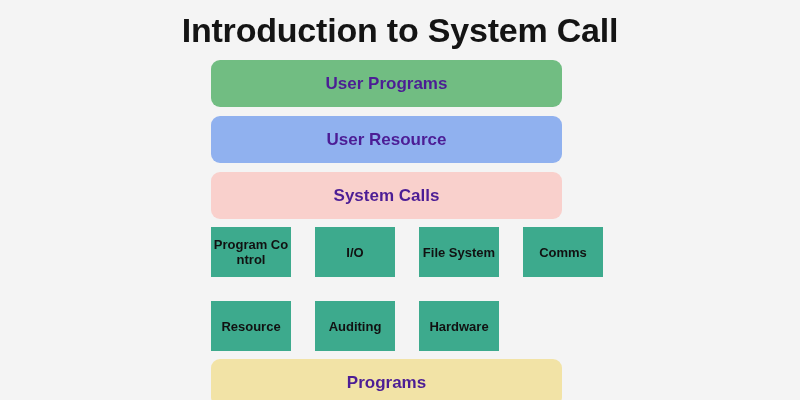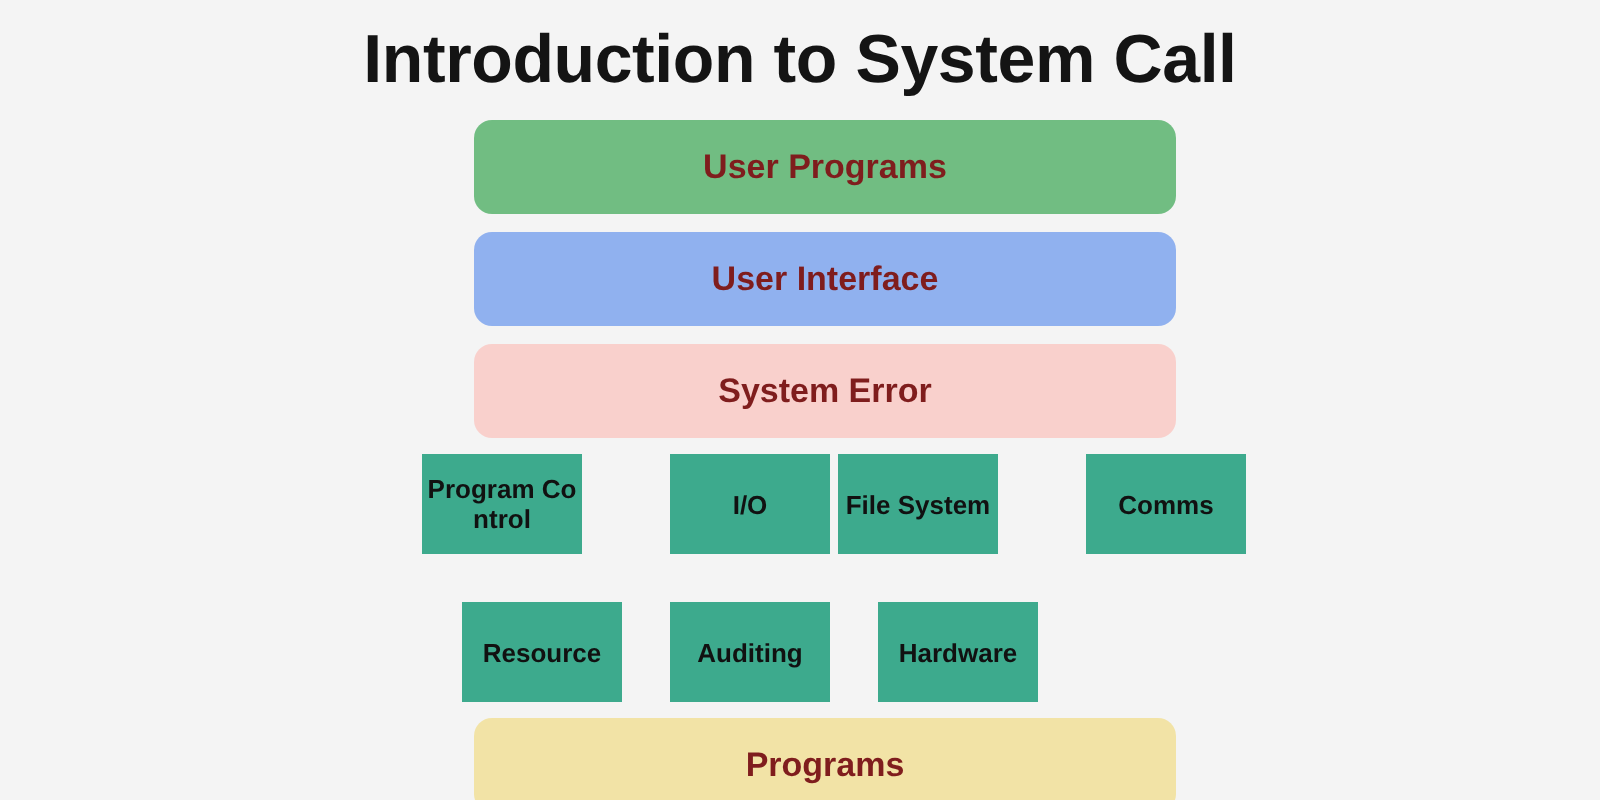--- a/index.html
+++ b/index.html
@@ -48,24 +48,23 @@
   .layer-bar {
     box-sizing: border-box;
     width: 351px;
     height: 47px;
     border-radius: 9px;
     display: flex;
     align-items: center;
     justify-content: center;
     font-size: 17px;
     font-weight: bold;
-    color: #7f1d1d;
+    color: #4c1d95;
     margin-bottom: 8px;
     text-align: center;
-    margin-left: 26px;
   }
 
   .layer-user-programs { background: #71bd82; }
   .layer-user-interface { background: #90b1ef; }
   .layer-system-calls   { background: #f9d0cc; }
   .layer-hardware       { background: #f2e3a6; }
 
   
   .layer-user-programs  { margin-bottom: 9px; }
   .layer-user-interface { margin-bottom: 9px; }
@@ -96,42 +95,41 @@
     font-weight: bold;
     color: #111111;
     line-height: 15px;
     padding: 0 2px;
     overflow: hidden;
     word-break: break-all;
   }
 
   .service-cell.wrap-normal {
     word-break: normal;
-    margin-left: 20px;
   }
 </style>
 </head>
 <body>
 
 <div class="canvas">
 
   <div class="diagram-title">Introduction to System Call</div>
 
   <div class="stack">
 
     <div class="layer-bar layer-user-programs">
       <span>User Programs</span>
     </div>
 
     <div class="layer-bar layer-user-interface">
-      <span>User Interface</span>
+      <span>User Resource</span>
     </div>
 
     <div class="layer-bar layer-system-calls">
-      <span>System Error</span>
+      <span>System Calls</span>
     </div>
 
     <div class="service-grid">
 
       <div class="service-cell">
         <span>Program Control</span>
       </div>
 
       <div class="service-cell wrap-normal">
         <span>I/O</span>

